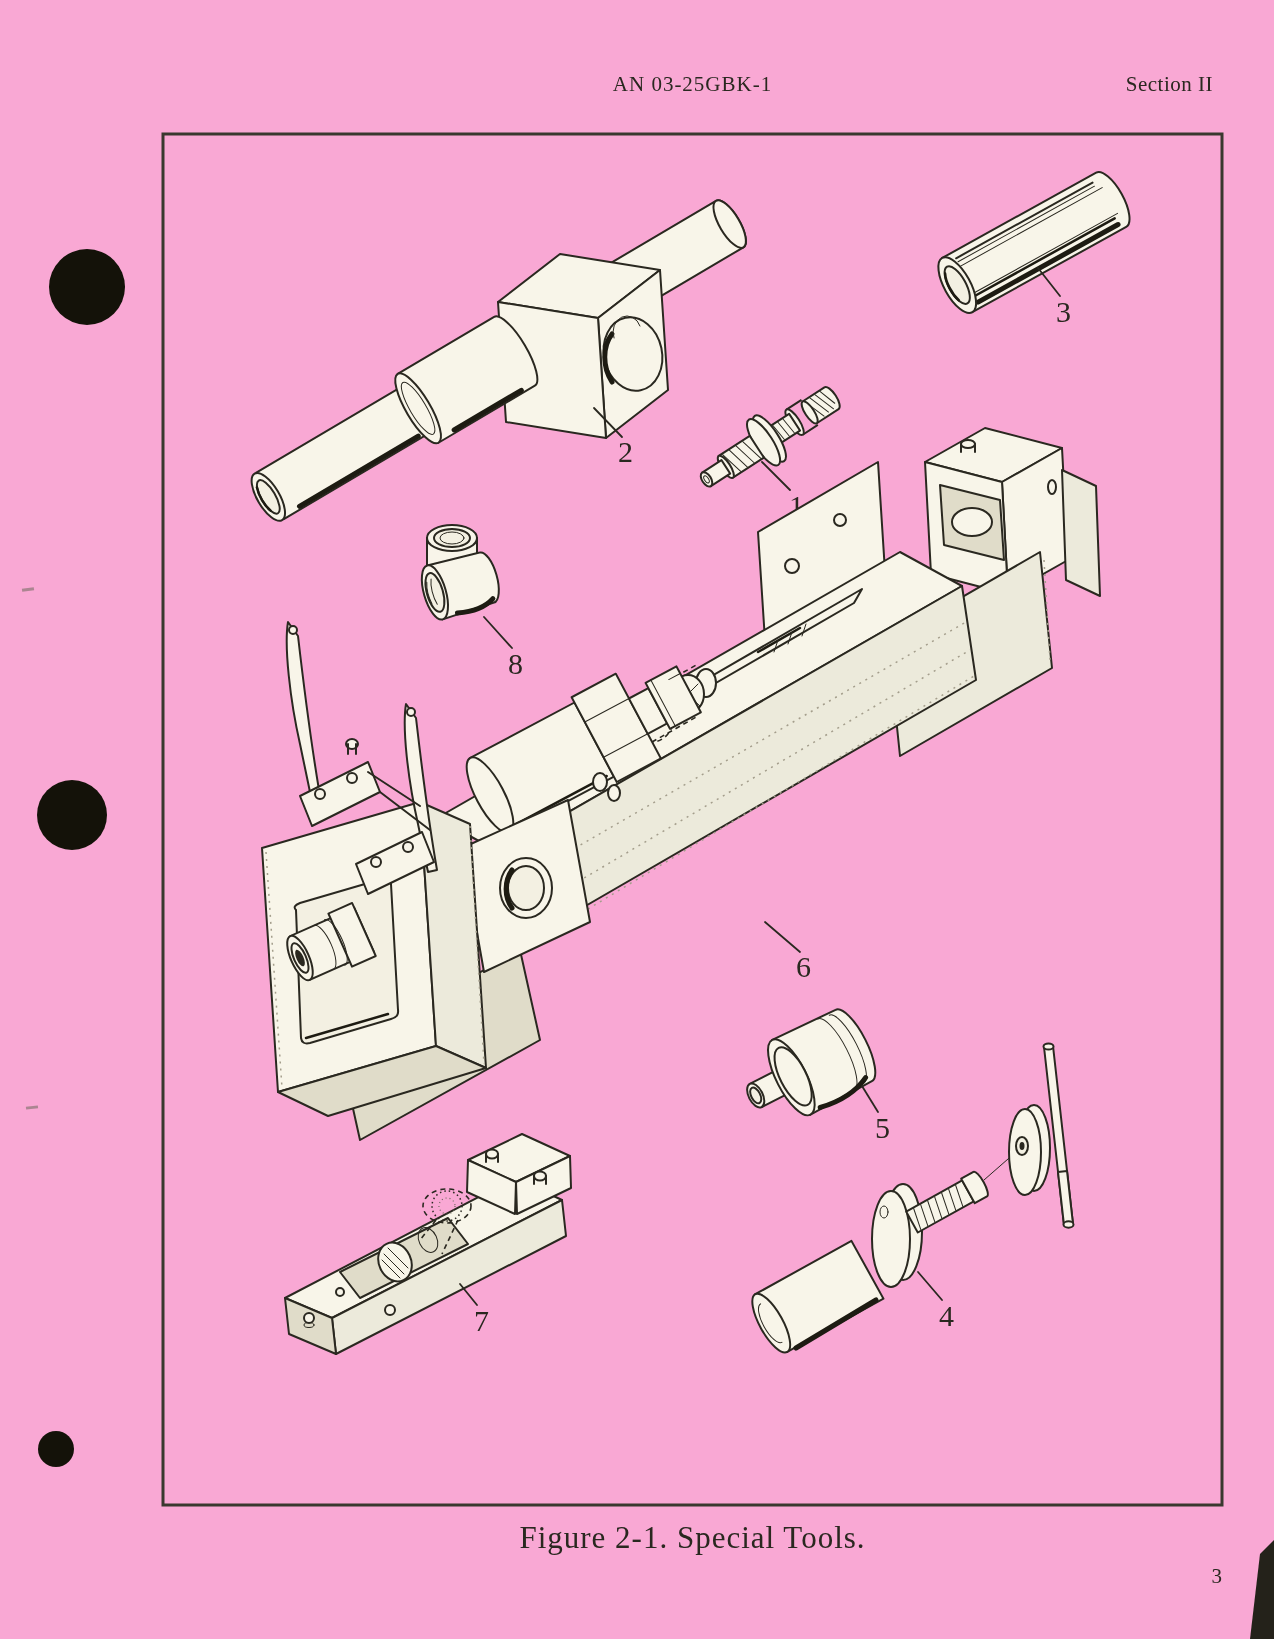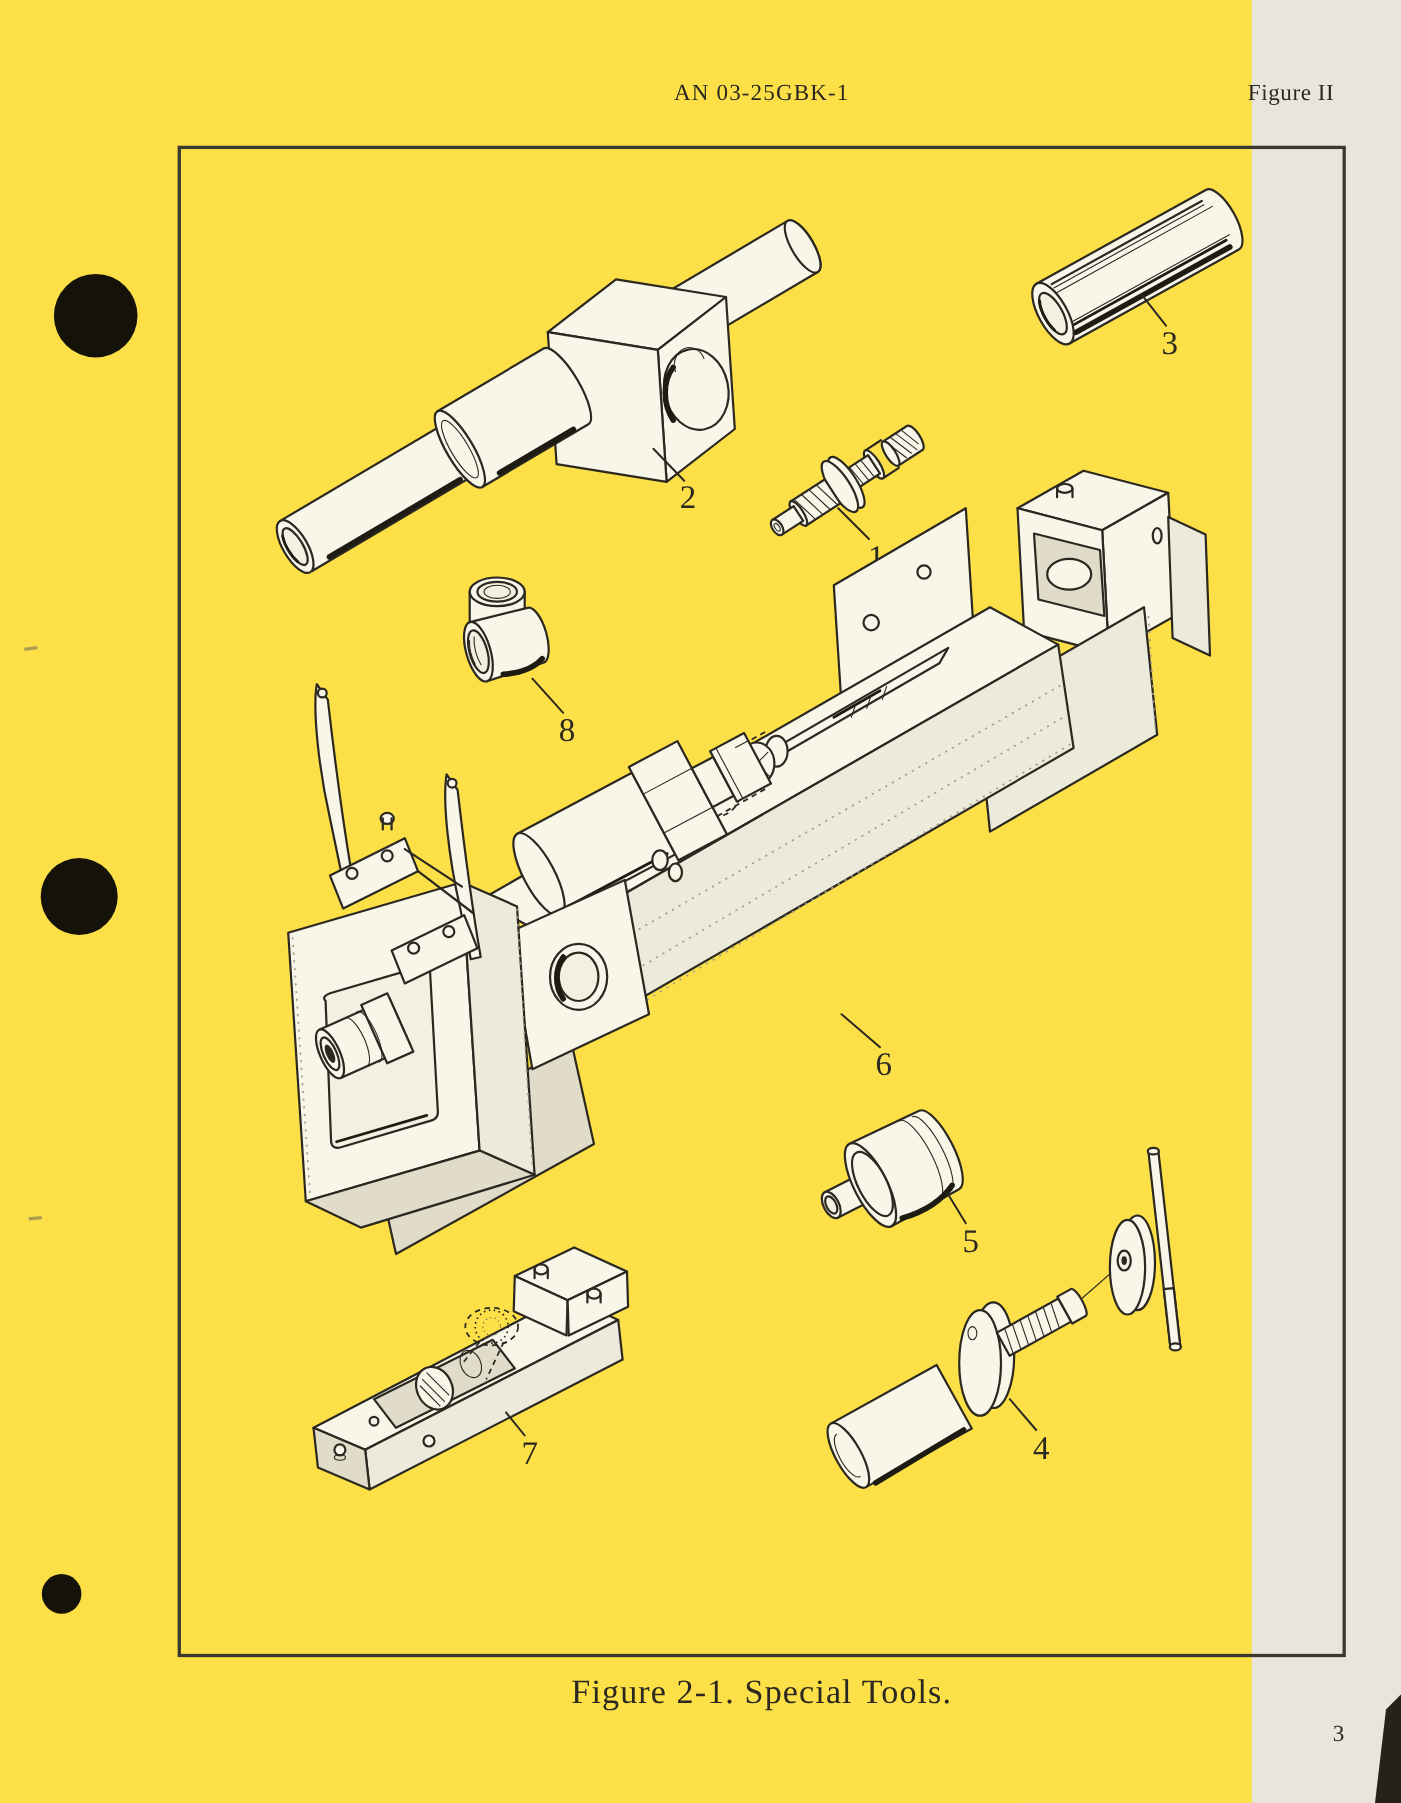--- a/index.html
+++ b/index.html
@@ -4,22 +4,22 @@
 <style>
   html,body { margin:0; padding:0; }
   body {
     width:1274px; height:1639px;
     background:#e8e6dc;
     font-family:"Liberation Serif", serif;
     overflow:hidden;
   }
   .page {
     position:relative;
-    width:1138px; height:1639px;
-    background:#fde047;
+    width:1274px; height:1639px;
+    background:#f9a8d4;
     color:#2a2820;
   }
   .hdr-doc {
     position:absolute; top:72px; left:163px; width:1059px;
     text-align:center; font-size:21px; letter-spacing:1px; color:#2a2820;
   }
   .hdr-sec {
     position:absolute; top:72px; left:963px; width:250px;
     text-align:right; font-size:21px; letter-spacing:0.5px; color:#2a2820;
   }
@@ -53,21 +53,21 @@
   .stp{ fill:none; stroke:#a49e8c; stroke-width:1.5; stroke-dasharray:2 5; }
   .ldr{ fill:none; stroke:#2a2820; stroke-width:1.8; stroke-linecap:round; }
   .num{ font-family:"Liberation Serif", serif; font-size:30px; fill:#2a2820; }
 </style>
 </head>
 <body>
 
 <div class="page">
 
   <div class="hdr-doc">AN 03-25GBK-1</div>
-  <div class="hdr-sec">Figure II</div>
+  <div class="hdr-sec">Section II</div>
 
   <div class="dot dot1"></div>
   <div class="dot dot2"></div>
   <div class="dot dot3"></div>
   <div class="tick tick1"></div>
   <div class="tick tick2"></div>
 
   <svg class="fig" width="1274" height="1639" viewBox="0 0 1274 1639">
 
     <rect x="163" y="134" width="1059" height="1371" fill="none" stroke="#3a382f" stroke-width="3"></rect>

